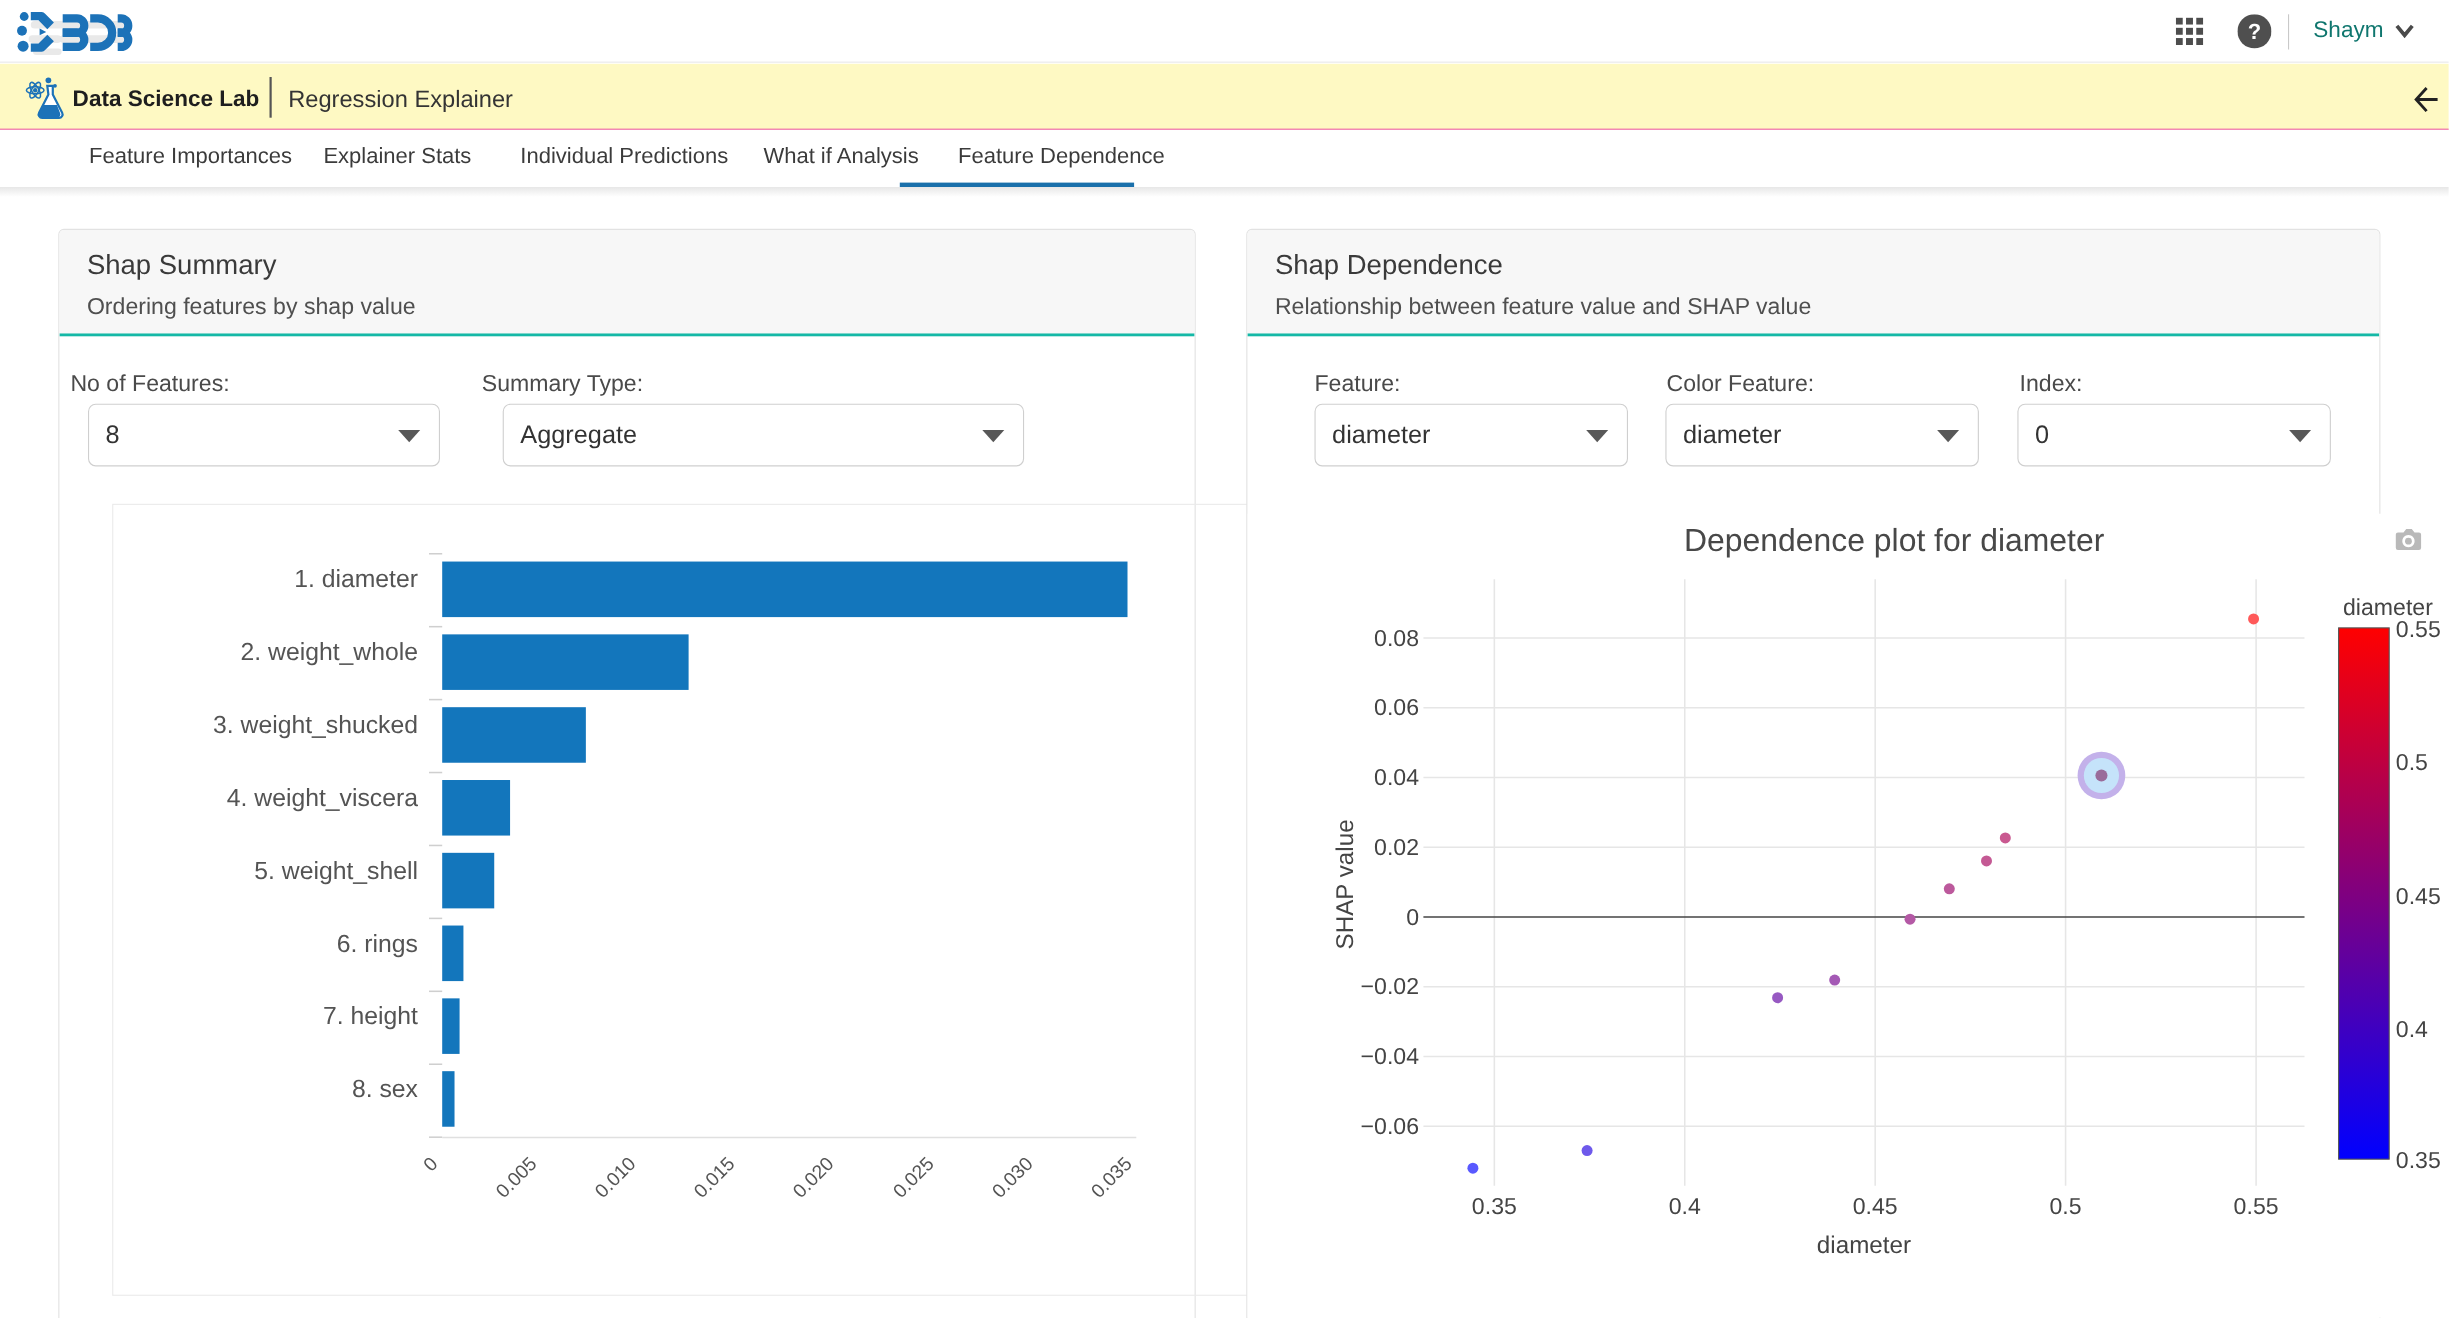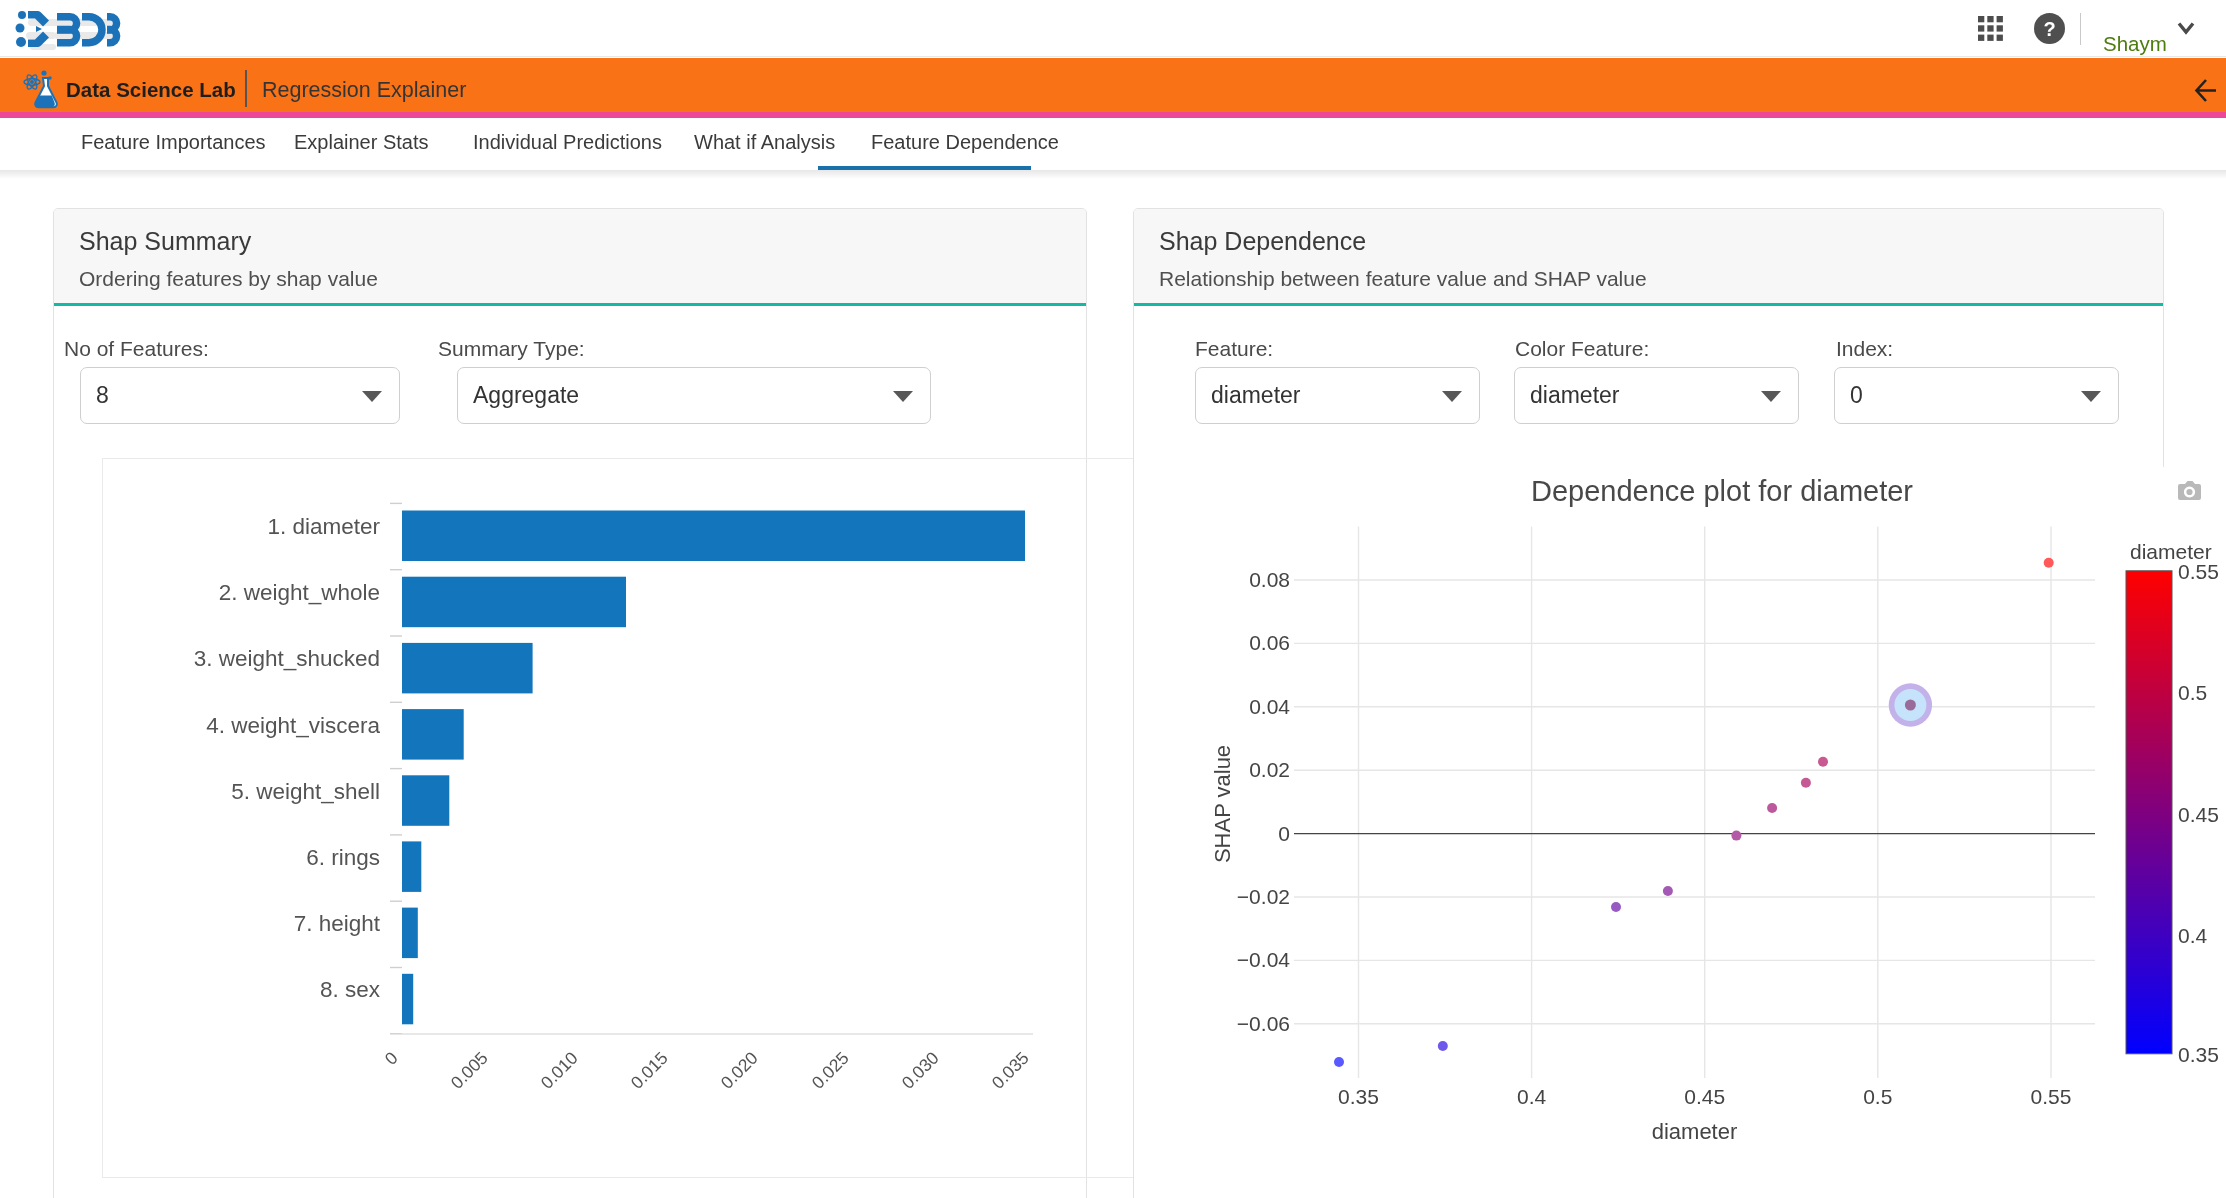--- a/index.html
+++ b/index.html
@@ -4,25 +4,25 @@
 <style>
   * { margin:0; padding:0; box-sizing:border-box; }
   html,body { width:2226px; height:1198px; overflow:hidden; background:#fff;
     font-family:"Liberation Sans", sans-serif; }
   .abs { position:absolute; }
 
   
   #topbar { position:absolute; left:0; top:0; width:2226px; height:57px; background:#fff;
     border-bottom:1px solid #e8e8e8; }
   #navdiv { position:absolute; left:2080px; top:13px; width:1px; height:32px; background:#c9c9c9; }
-  #shaym { position:absolute; left:2103px; top:32px; font-size:20.5px; color:#4d7c0f; }
+  #shaym { position:absolute; left:2103px; top:16px; font-size:20.5px; color:#0f766e; }
 
   
-  #subbar { position:absolute; left:0; top:58px; width:2226px; height:60px; background:#f97316;
-    border-bottom:6px solid #ec4899;padding-left:40px; }
+  #subbar { position:absolute; left:0; top:58px; width:2226px; height:60px; background:#fef9c3;
+    border-bottom:1px solid #ec4899;padding-left:40px; }
   #dsl { position:absolute; left:66px; top:20px; font-size:20.5px; font-weight:bold; color:#1e1e1e; }
   #dslsep { position:absolute; left:245px; top:12px; width:2px; height:37px; background:#555; }
   #regexp { position:absolute; left:262px; top:20px; font-size:21.5px; color:#343434; }
 
   
   #tabbar { position:absolute; left:0; top:118px; width:2226px; height:52px; background:#fff; }
   .tab { position:absolute; top:13px; font-size:20px; color:#3b3b3b; white-space:nowrap;margin-left:40px; }
   #underline { position:absolute; left:818px; top:166px; width:213px; height:4px; background:#1a70ab; }
   #tabshadow { position:absolute; left:0; top:170px; width:2226px; height:9px;
     background:linear-gradient(to bottom, rgba(120,120,120,0.18), rgba(255,255,255,0)); }

